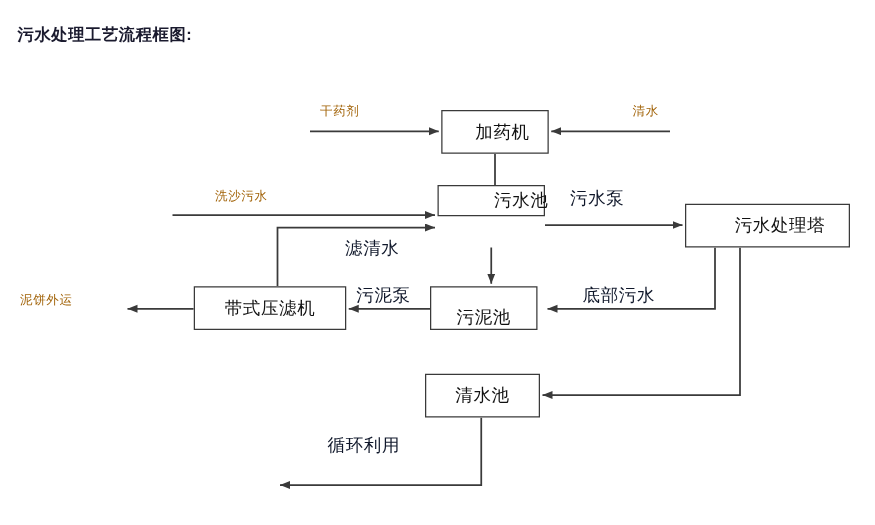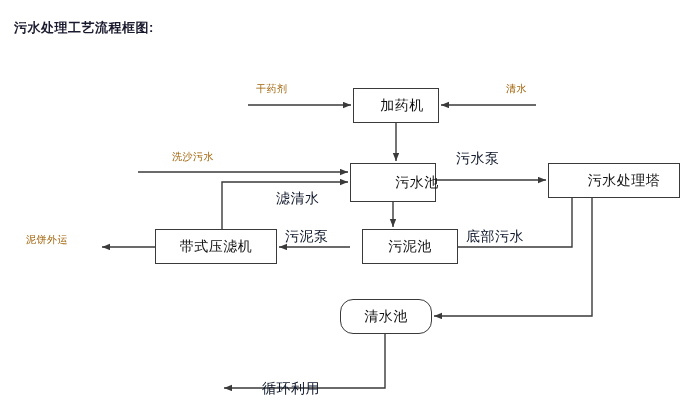--- a/index.html
+++ b/index.html
@@ -100,40 +100,40 @@
 
       <path d="M592,198 L592,316 L434,316" marker-end="url(#arrow)"></path>
 
       <path d="M385,334 L385,388 L224,388" marker-end="url(#arrow)"></path>
     </g>
   </svg>
 
   <div class="node" style="left:353px;top:88px;width:86px;height:35px;padding-left:12px;">
     <span>加药机</span>
   </div>
-  <div class="node" style="left:350px;top:163px;width:86px;height:39px;padding-left:48px;">
+  <div class="node" style="left:350px;top:148px;width:86px;height:25px;padding-left:48px;">
     <span>污水池</span>
   </div>
   <div class="node" style="left:548px;top:163px;width:132px;height:35px;padding-left:20px;">
     <span>污水处理塔</span>
   </div>
   <div class="node" style="left:155px;top:229px;width:122px;height:35px;">
     <span>带式压滤机</span>
   </div>
-  <div class="node" style="left:362px;top:229px;width:96px;height:35px;">
+  <div class="node" style="left:344px;top:229px;width:86px;height:35px;align-items:flex-end;">
     <span>污泥池</span>
   </div>
-  <div class="node" style="left:340px;top:299px;width:92px;height:35px;border-radius:13px;">
+  <div class="node" style="left:340px;top:299px;width:92px;height:35px;">
     <span>清水池</span>
   </div>
 
   <div class="term-label" style="left:256px;top:82px;">干药剂</div>
   <div class="term-label" style="left:506px;top:82px;">清水</div>
   <div class="term-label" style="left:172px;top:150px;">洗沙污水</div>
-  <div class="term-label" style="left:26px;top:233px;">泥饼外运</div>
+  <div class="term-label" style="left:16px;top:233px;">泥饼外运</div>
 
   <div class="edge-label" style="left:232px;top:190px;margin-left:44px;">滤清水</div>
   <div class="edge-label" style="left:456px;top:150px;">污水泵</div>
   <div class="edge-label" style="left:285px;top:228px;">污泥泵</div>
   <div class="edge-label" style="left:466px;top:228px;font-family:Liberation Mono, monospace;">底部污水</div>
-  <div class="edge-label" style="left:262px;top:380px;">循环利用</div>
+  <div class="edge-label" style="left:262px;top:348px;">循环利用</div>
 
 </div>
 
 </body></html>

